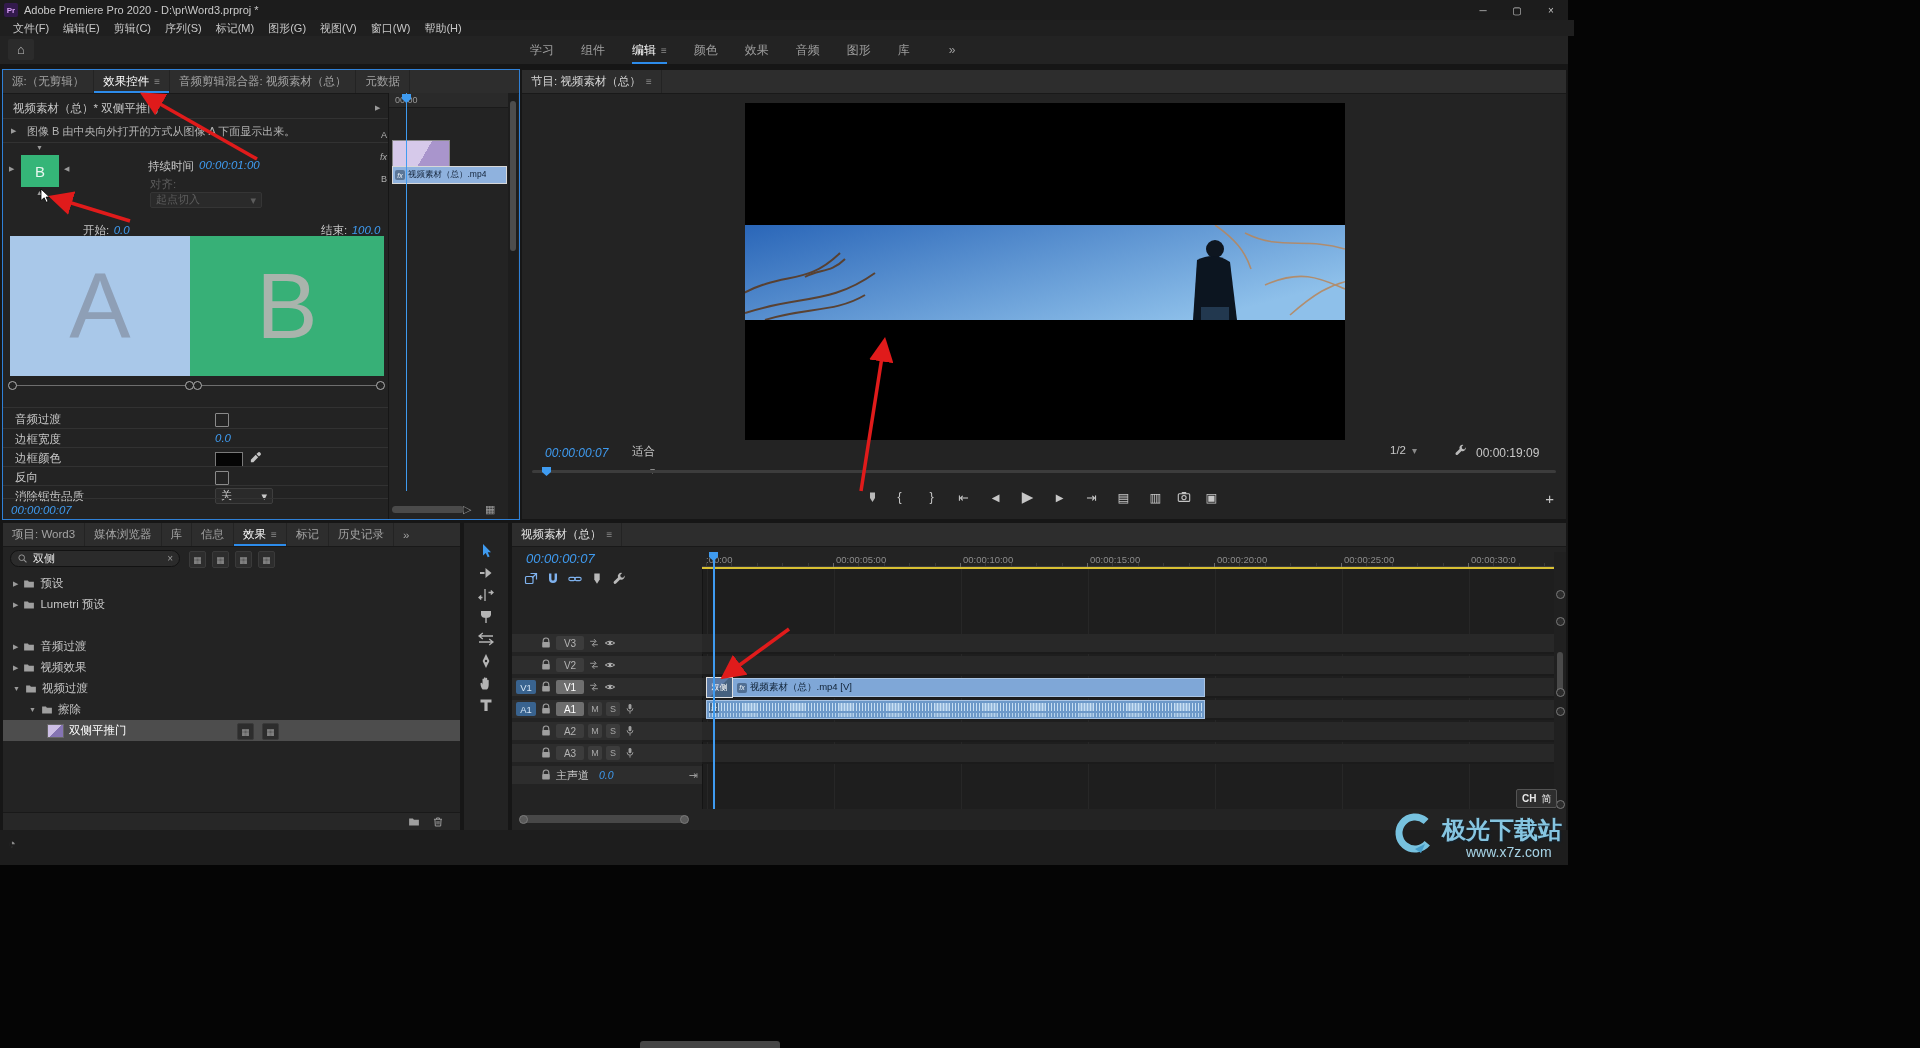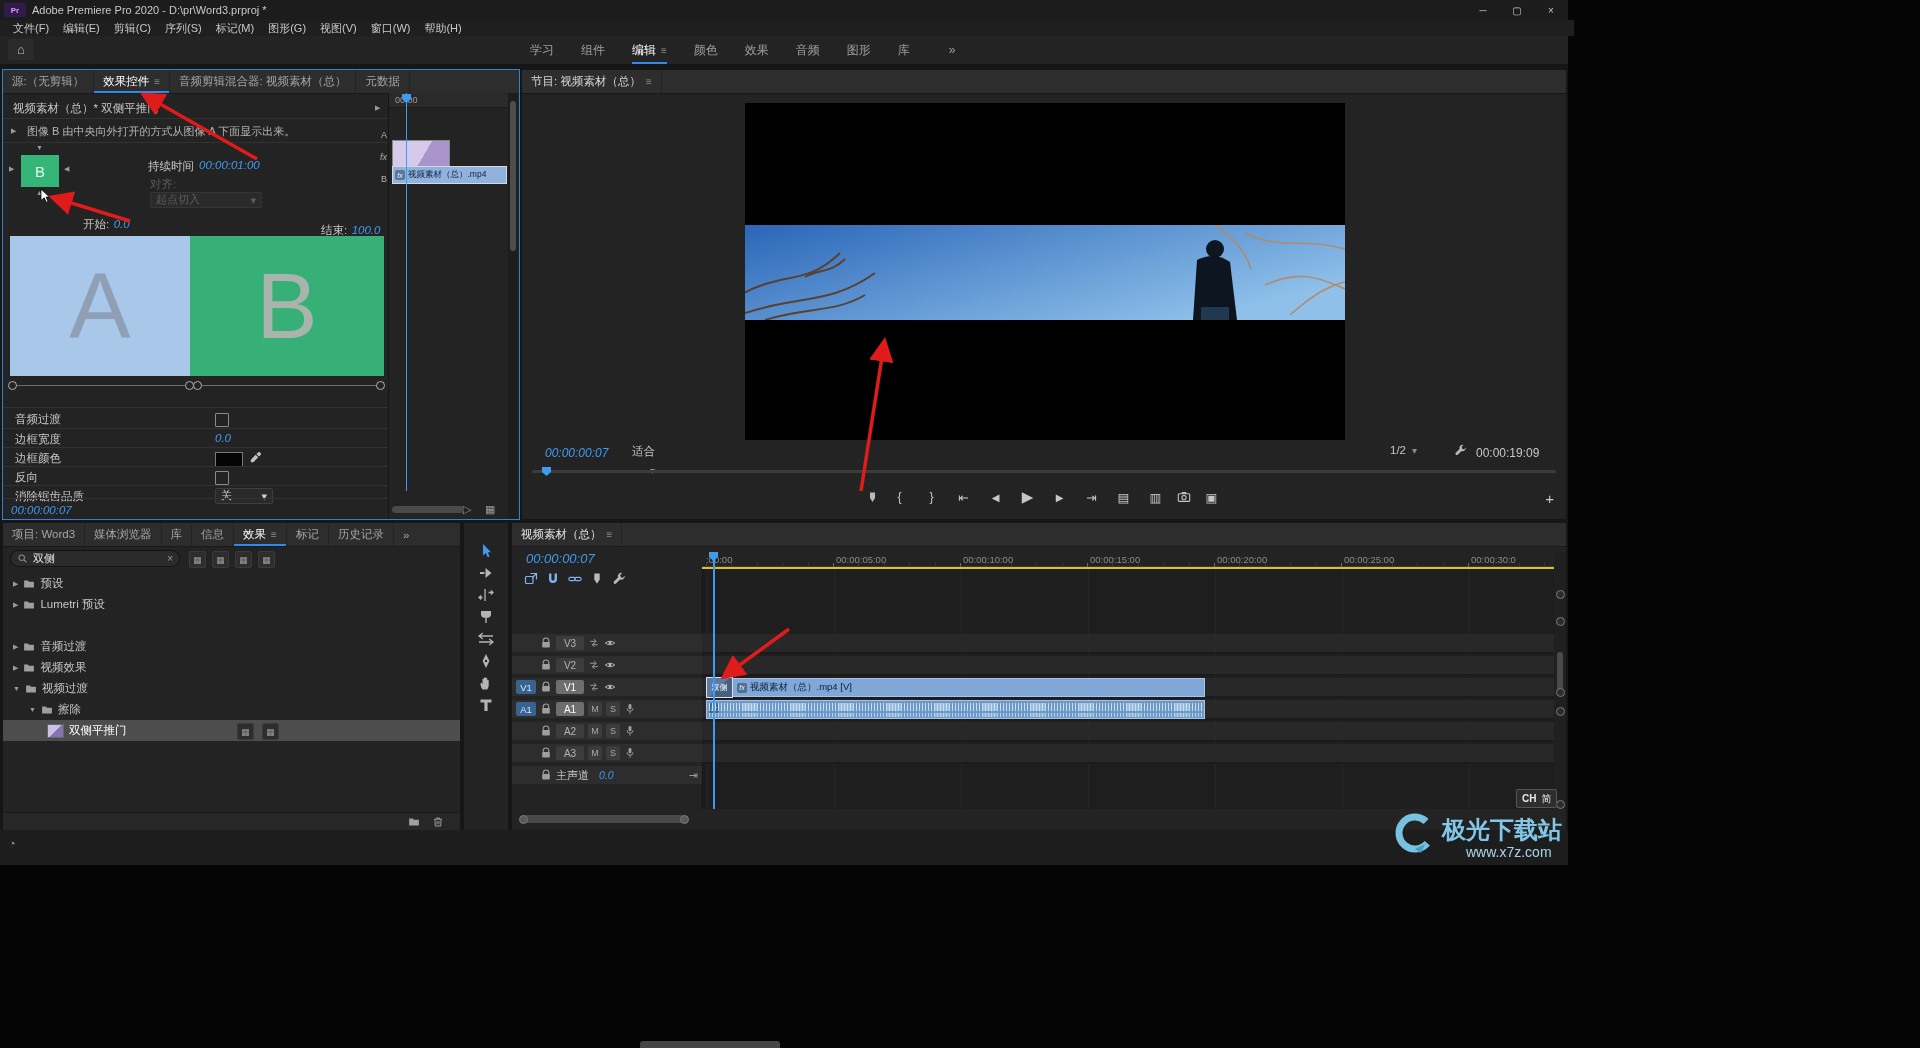--- a/index.html
+++ b/index.html
@@ -2,21 +2,21 @@
 <html><head>
 <meta charset="utf-8">
 <style>
   html,body{margin:0;padding:0;background:#000;}
   #screen{position:relative;width:1920px;height:1048px;background:#050505;overflow:hidden;
     font-family:"Liberation Sans",sans-serif;-webkit-font-smoothing:antialiased;}
   .abs{position:absolute;}
   #appwin{position:absolute;left:0;top:0;width:1568px;height:865px;background:#161616;}
   
   #titlebar{position:absolute;left:0;top:0;width:100%;height:20px;background:#1c1c1c;display:flex;align-items:center;}
-  .prlogo{width:22px;height:14px;margin:0 6px 0 4px;background:#331a4d;color:#d79ef5;font-size:8px;font-weight:bold;
+  .prlogo{width:14px;height:14px;margin:0 6px 0 4px;background:#331a4d;color:#d79ef5;font-size:8px;font-weight:bold;
     display:flex;align-items:center;justify-content:center;border-radius:2px;}
   #wintitle{color:#c9c9c9;font-size:11px;}
   .winbtns{position:absolute;right:0;top:0;display:flex;}
   .wbtn{width:34px;height:20px;color:#c4c4c4;font-size:10px;display:flex;align-items:center;justify-content:center;}
   #menubar{position:absolute;left:0;top:20px;width:100%;height:16px;background:#1f1f1f;display:flex;align-items:center;padding-left:6px;}
   .menuitem{color:#c8c8c8;font-size:11px;padding:0 7px;}
   #wsbar{position:absolute;left:0;top:36px;width:100%;height:28px;background:#232323;}
   .homebtn{position:absolute;left:8px;top:3px;width:26px;height:21px;background:#2b2b2b;color:#bdbdbd;font-size:13px;
     display:flex;align-items:center;justify-content:center;border-radius:2px;}
   .wstabs{position:absolute;left:530px;top:0;height:28px;display:flex;align-items:center;gap:27px;}
@@ -256,21 +256,21 @@
     <span class="abs tri" style="left:61px;top:95px;">◀</span>
 
     <span class="abs txt" style="left:145px;top:89px;">持续时间</span>
     <span class="abs blue" style="left:196px;top:89px;font-size:11.5px;">00:00:01:00</span>
     <span class="abs dis" style="left:147px;top:107px;font-size:11.5px;">对齐:</span>
     <span class="abs dd disabled" style="left:147px;top:122px;width:112px;">
       <span>起点切入</span>
           <span>▾</span>
     </span>
 
-    <span class="abs" style="left:80px;top:144px;">
+    <span class="abs" style="left:80px;top:150px;">
       <span class="txt">开始:</span>
       <span class="blue" style="font-size:11.5px;">0.0</span>
     </span>
     <span class="abs" style="left:318px;top:150px;">
       <span class="txt">结束:</span>
       <span class="blue" style="font-size:11.5px;">100.0</span>
     </span>
 
     <div class="abs" style="left:7px;top:166px;width:180px;height:140px;background:#a9c8e9;display:flex;align-items:center;justify-content:center;font-size:92px;color:#8e9fb6;">A</div>
     <div class="abs" style="left:187px;top:166px;width:194px;height:140px;background:#37b077;display:flex;align-items:center;justify-content:center;font-size:92px;color:#a9b4ac;">B</div>

